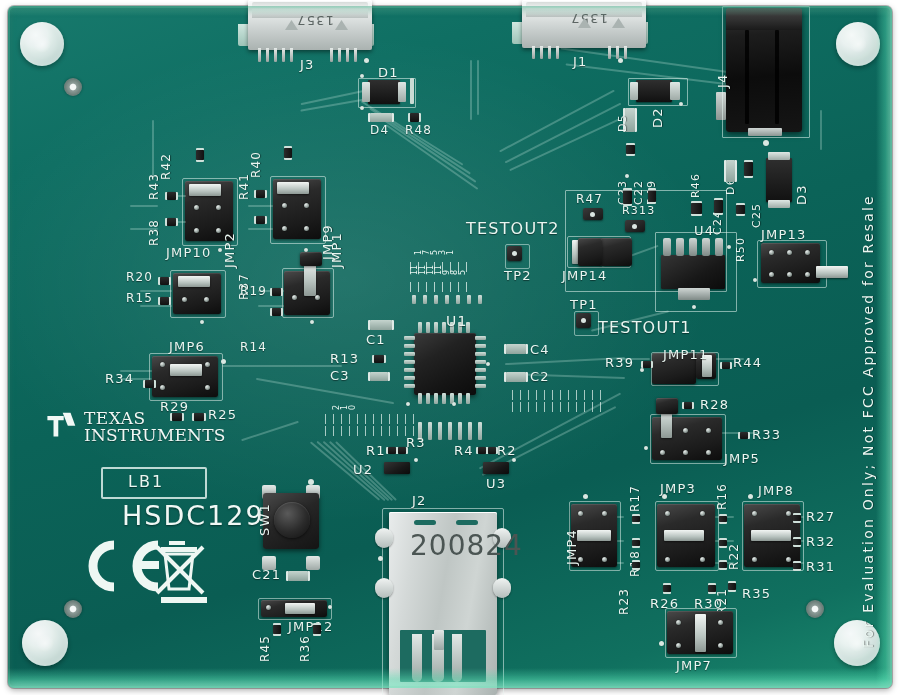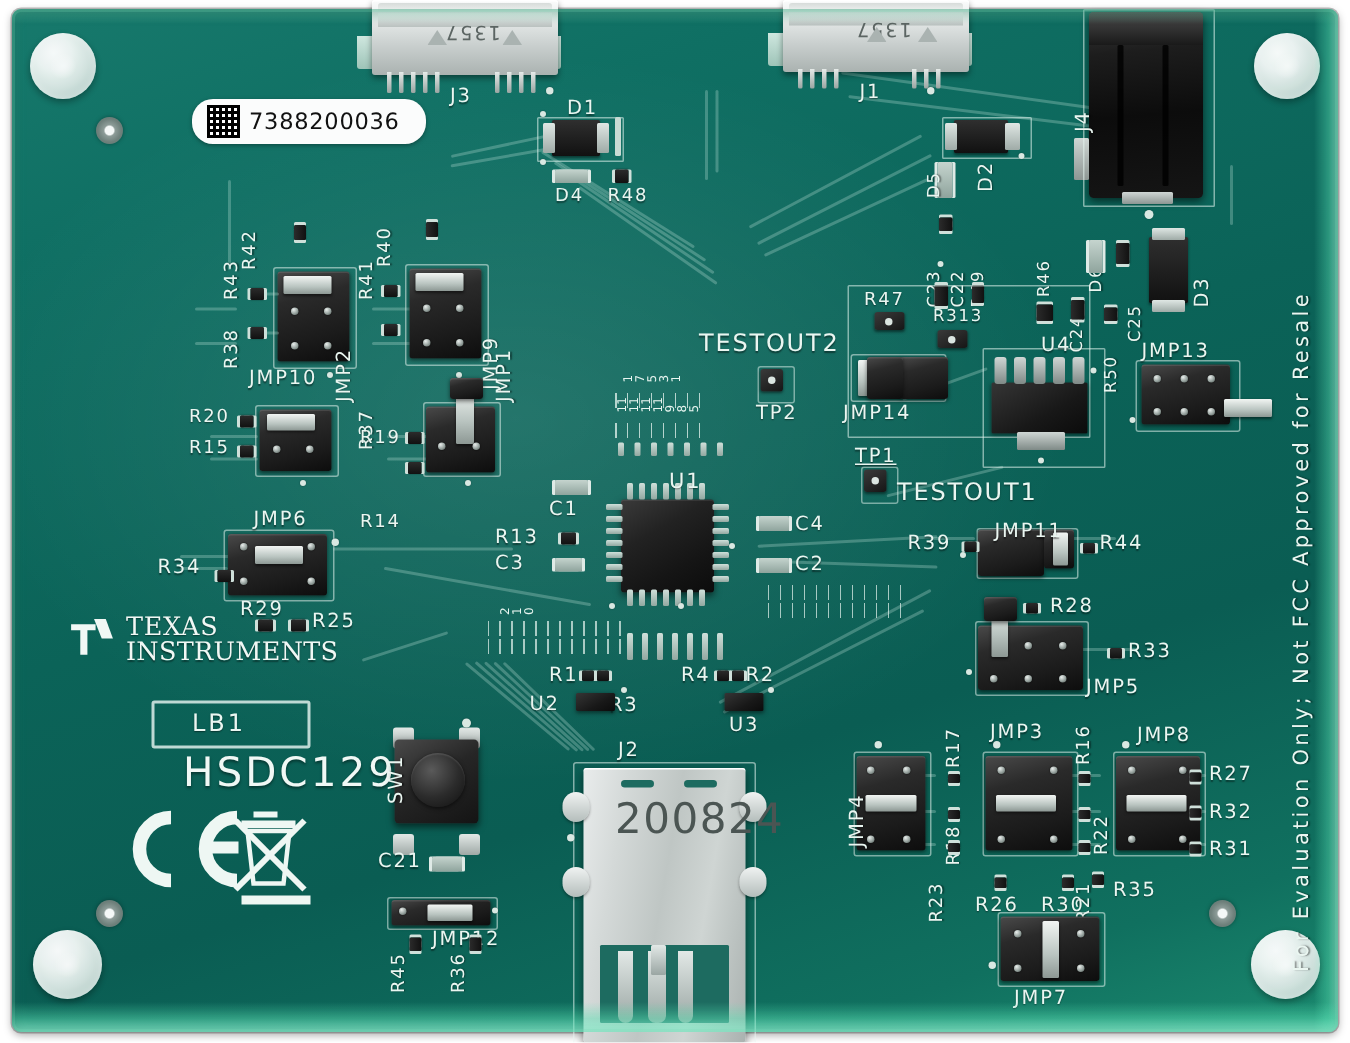--- a/index.html
+++ b/index.html
@@ -333,24 +333,20 @@
     <div class="barrel-lip" style="left:726px;top:8px;width:76px;height:22px;"></div>
     <div class="barrel-bar" style="left:745px;top:30px;width:4px;height:94px;"></div>
     <div class="barrel-bar" style="left:775px;top:30px;width:4px;height:94px;"></div>
     <div class="barrel-foot" style="left:748px;top:128px;width:34px;height:8px;"></div>
     <div class="barrel-foot" style="left:716px;top:92px;width:10px;height:28px;"></div>
     <div class="outline" style="left:722px;top:6px;width:86px;height:130px;"></div>
     <div class="via" style="left:763px;top:140px;width:6px;height:6px;"></div>
     <div class="slk s13 rot90" style="left:716px;top:88px;">J4</div>
   </div>
 
-  <div class="label" style="left:128px;top:66px;width:136px;height:30px;">
-    <div class="dmx"></div>
-    <div class="lblnum">7388200036</div>
-  </div>
 
   <div>
     <div class="outline" style="left:358px;top:78px;width:56px;height:28px;"></div>
     <div class="diode" style="left:368px;top:80px;width:32px;height:24px;"></div>
     <div class="diode-lead" style="left:362px;top:82px;width:8px;height:20px;"></div>
     <div class="diode-lead" style="left:398px;top:82px;width:8px;height:20px;"></div>
     <div class="pad" style="left:410px;top:78px;width:4px;height:26px;"></div>
     <div class="via" style="left:360px;top:74px;width:4px;height:4px;"></div>
     <div class="via" style="left:360px;top:106px;width:4px;height:4px;"></div>
   </div>
@@ -434,21 +430,21 @@
 
   <div class="slk s16" style="left:466px;top:221px;">TESTOUT2</div>
   <div class="tp-ring" style="left:505px;top:244px;width:23px;height:23px;"></div>
   <div class="tp" style="left:507px;top:246px;"></div>
   <div class="tp-dot" style="left:512px;top:251px;"></div>
   <div class="slk s13" style="left:504px;top:269px;">TP2</div>
 
   <div class="tp-ring" style="left:574px;top:311px;width:23px;height:23px;"></div>
   <div class="tp" style="left:576px;top:313px;"></div>
   <div class="tp-dot" style="left:581px;top:318px;"></div>
-  <div class="slk s13" style="left:570px;top:298px;text-decoration:underline;">TP1</div>
+  <div class="slk s13" style="left:570px;top:298px;">TP1</div>
   <div class="slk s16" style="left:598px;top:320px;">TESTOUT1</div>
 
   <div>
     <div class="hdr-out" style="left:567px;top:236px;width:62px;height:30px;"></div>
     <div class="hdr" style="left:600px;top:238px;width:32px;height:28px;"></div>
     <div class="shunt" style="left:572px;top:240px;width:12px;height:24px;"></div>
     <div class="hdr" style="left:578px;top:238px;width:24px;height:28px;"></div>
   </div>
   <div class="slk s13" style="left:562px;top:269px;">JMP14</div>
 
@@ -640,21 +636,21 @@
   <div class="slk s13" style="left:330px;top:352px;">R13</div>
   <div class="smd" style="left:374px;top:355px;width:10px;height:8px;"></div>
   <div class="slk s13" style="left:330px;top:369px;">C3</div>
   <div class="capt" style="left:370px;top:372px;width:18px;height:9px;"></div>
   <div class="capt" style="left:506px;top:344px;width:20px;height:10px;"></div>
   <div class="slk s13" style="left:530px;top:343px;">C4</div>
   <div class="capt" style="left:506px;top:372px;width:20px;height:10px;"></div>
   <div class="slk s13" style="left:530px;top:370px;">C2</div>
 
   <div class="slk s13" style="left:366px;top:444px;">R1</div>
-  <div class="slk s13" style="left:406px;top:464px;">R3</div>
+  <div class="slk s13" style="left:406px;top:436px;">R3</div>
   <div class="smd" style="left:388px;top:447px;width:8px;height:7px;"></div>
   <div class="smd" style="left:398px;top:447px;width:8px;height:7px;"></div>
   <div class="slk s13" style="left:353px;top:463px;">U2</div>
   <div class="soic" style="left:384px;top:462px;width:26px;height:12px;"></div>
   <div class="via" style="left:414px;top:458px;width:4px;height:4px;"></div>
 
   <div class="slk s13" style="left:454px;top:444px;">R4</div>
   <div class="slk s13" style="left:497px;top:444px;">R2</div>
   <div class="smd" style="left:478px;top:447px;width:8px;height:7px;"></div>
   <div class="smd" style="left:488px;top:447px;width:8px;height:7px;"></div>

